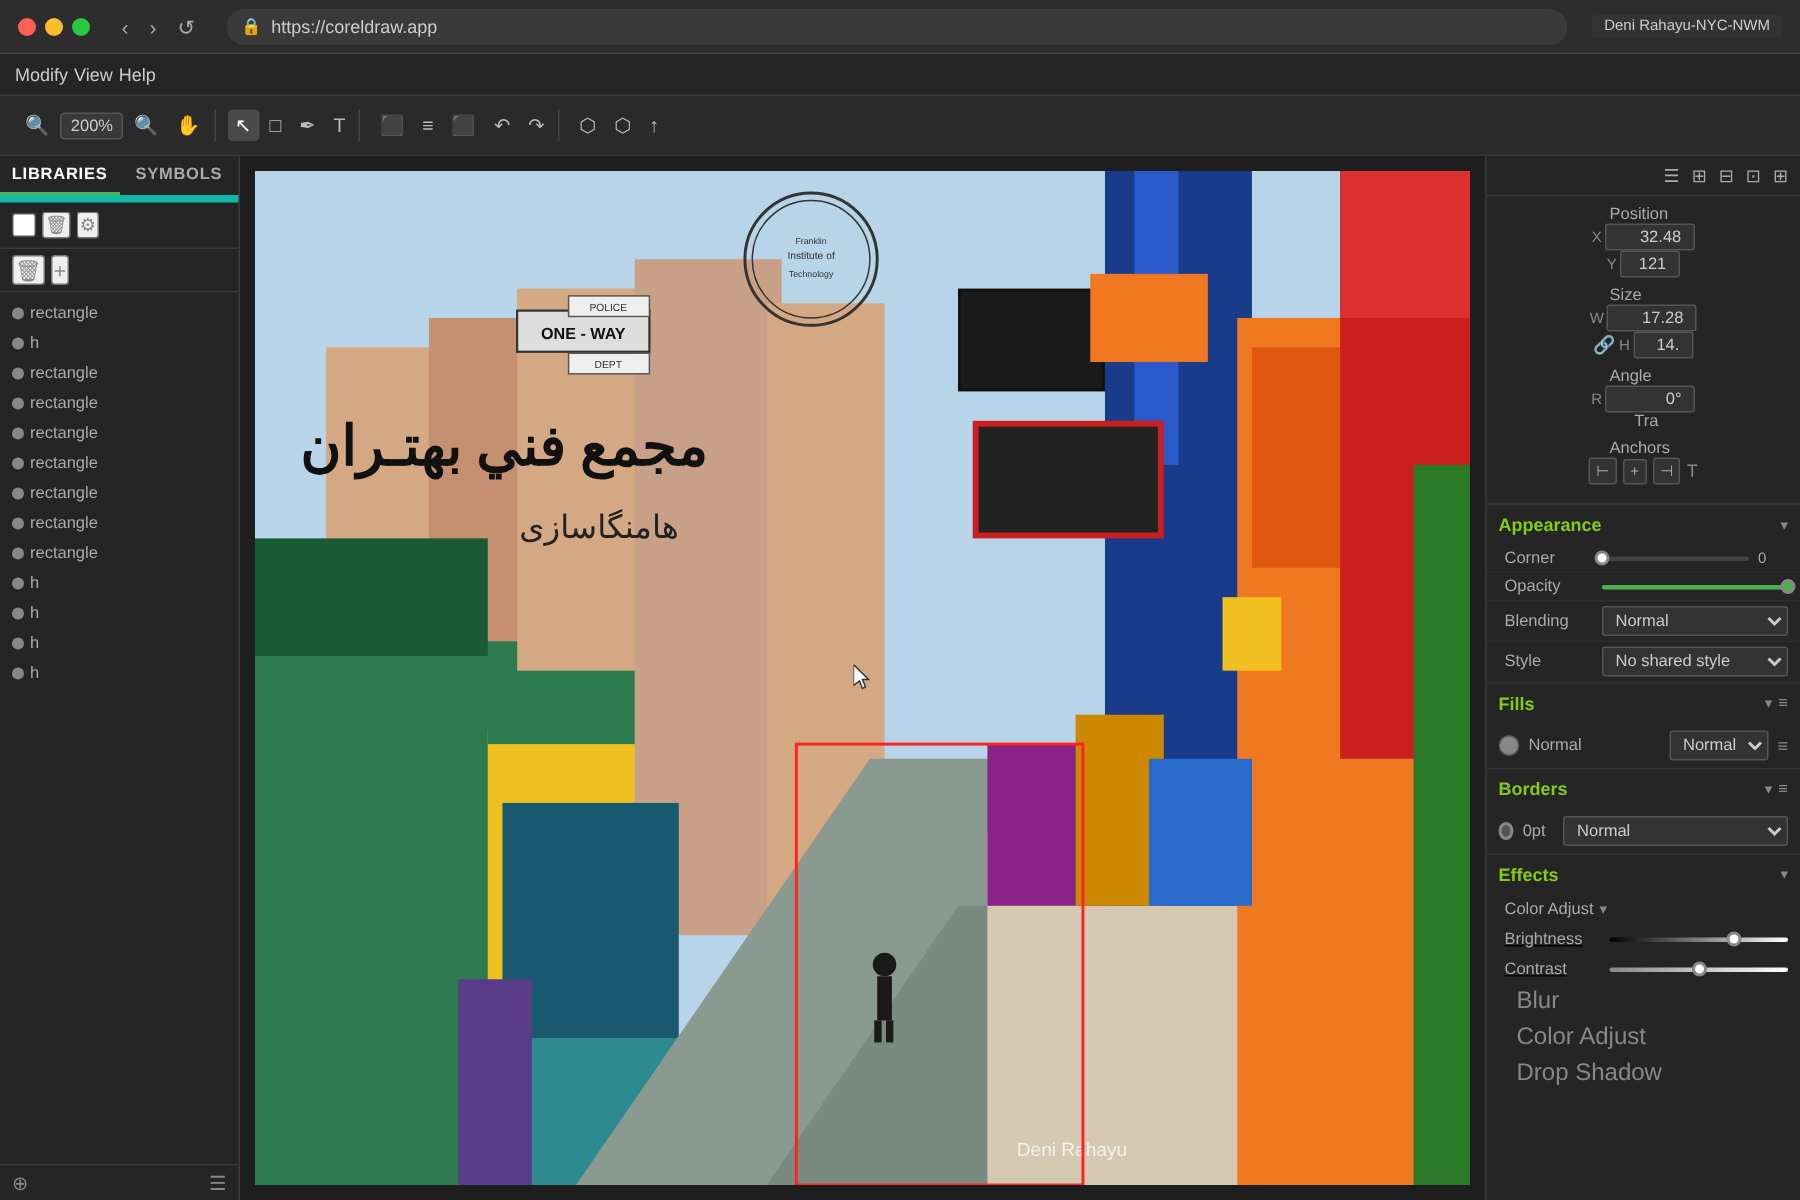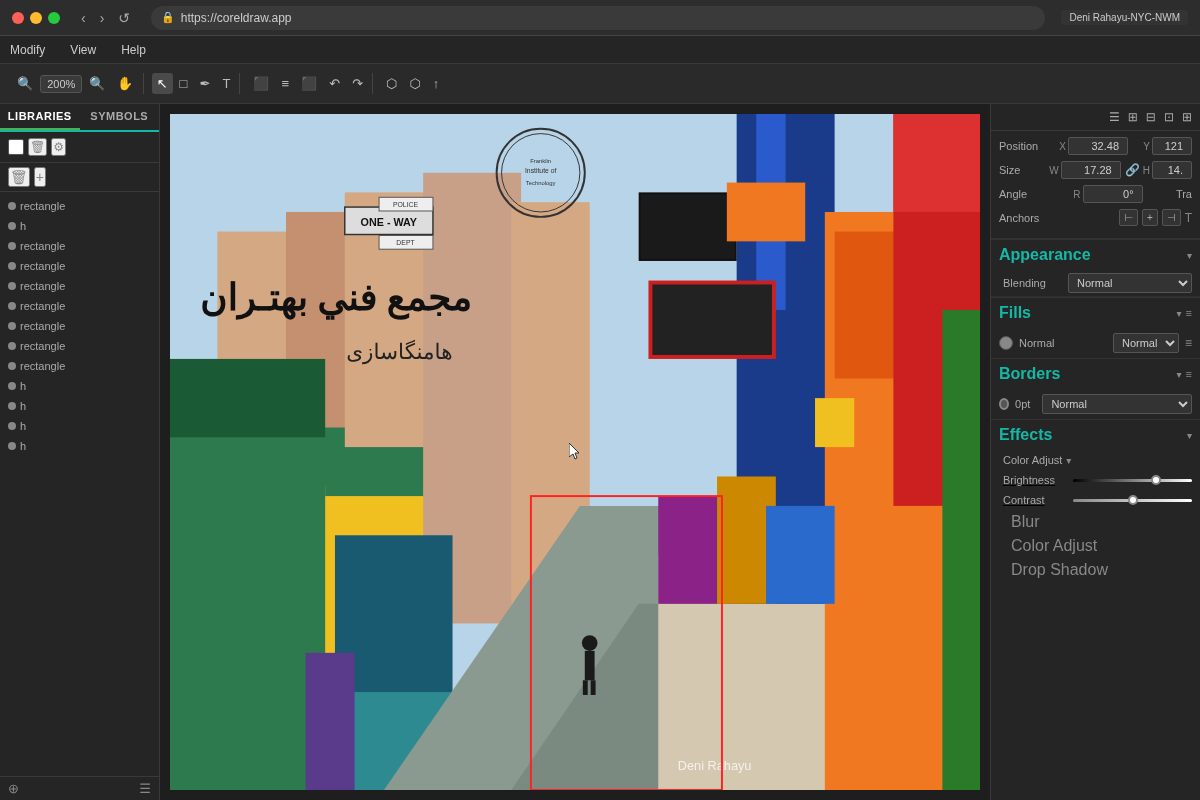--- a/index.html
+++ b/index.html
@@ -44,21 +44,21 @@
       border-radius: 3px;
     }
 
     
     .app-menu {
       height: 28px;
       background: #252525;
       display: flex;
       align-items: center;
       padding: 0 10px;
-      gap: 25px;
+      gap: 4px;
       border-bottom: 1px solid #3a3a3a;
     }
     .menu-item { color: #ccc; font-size: 12px; cursor: pointer; }
 
     
     .toolbar {
       height: 40px;
       background: #2a2a2a;
       display: flex;
       align-items: center;
@@ -87,21 +87,21 @@
     
     .left-panel {
       width: 160px;
       background: #252525;
       border-right: 1px solid #3a3a3a;
       display: flex;
       flex-direction: column;
     }
     .panel-tabs {
       display: flex;
-      border-bottom: 2px solid #14b8a6;
+      border-bottom: 5px solid #14b8a6;
     }
     .panel-tab {
       flex: 1; text-align: center; padding: 6px 4px;
       color: #aaa; font-size: 11px; cursor: pointer; font-weight: 600;
       letter-spacing: 0.5px;
     }
     .panel-tab.active { color: #fff; border-bottom: 2px solid #4caf50; }
 
     .layer-list { flex: 1; overflow-y: auto; padding: 4px 0; }
     .layer-item {
@@ -159,41 +159,42 @@
       justify-content: flex-end;
       padding: 4px 6px;
       gap: 4px;
       border-bottom: 1px solid #3a3a3a;
     }
     .rpt-icon { color: #aaa; font-size: 12px; cursor: pointer; padding: 2px; }
 
     
     .prop-section { padding: 6px 8px; border-bottom: 1px solid #333; }
     .prop-row {
-      display: flex; align-items: center; justify-content: space-between;
+      display: flex; align-items: center; justify-content: flex-end;
       margin-bottom: 6px;
+      flex-direction: column;
     }
     .prop-label { color: #aaa; font-size: 11px; min-width: 45px; }
     .prop-value-box {
       display: flex; align-items: center; gap: 2px;
     }
     .prop-letter { color: #888; font-size: 10px; }
     .prop-input {
       background: #333; border: 1px solid #555; color: #ccc;
       font-size: 11px; padding: 2px 8px; width: 60px; border-radius: 2px;
       text-align: right;
     }
     .prop-input-sm { width: 40px; }
 
     
     .section-header {
       display: flex; align-items: center; justify-content: space-between;
       padding: 6px 8px; cursor: pointer;
     }
-    .section-title { color: #14b8a6; font-size: 16px; font-weight: 600; }
+    .section-title { color: #84cc16; font-size: 12px; font-weight: 600; }
     .section-arrow { color: #888; font-size: 10px; }
 
     
     .appearance-row {
       display: flex; align-items: center; padding: 3px 8px 3px 12px;
       border-bottom: 1px solid #2e2e2e;
     }
     .app-label { color: #aaa; font-size: 11px; width: 65px; flex-shrink: 0; }
     .app-control { flex: 1; display: flex; align-items: center; }
 
@@ -540,31 +541,58 @@
       </div>
     </div>
 
     <hr class="divider">
 
     <div class="section-header">
       <span class="section-title">Appearance</span>
       <span class="section-arrow">▾</span>
     </div>
 
-
+    <div class="appearance-row">
+      <span class="app-label">Corner</span>
+      <div class="app-control">
+        <div class="slider-track">
+          <div class="slider-fill" style="width:0%;background:#666;"></div>
+          <div class="slider-thumb" style="left:0%;"></div>
+        </div>
+        <span style="color:#aaa;font-size:10px;margin-left:6px;width:20px;">0</span>
+      </div>
+    </div>
+
+    <div class="appearance-row">
+      <span class="app-label">Opacity</span>
+      <div class="app-control">
+        <div class="slider-track">
+          <div class="slider-fill" style="width:100%;background:#4caf50;"></div>
+          <div class="slider-thumb" style="left:100%;background:#4caf50;"></div>
+        </div>
+      </div>
+    </div>
 
     <div class="appearance-row">
       <span class="app-label">Blending</span>
       <div class="app-control">
         <select class="blend-select">
           <option>Normal</option>
         </select>
       </div>
     </div>
 
+    <div class="appearance-row">
+      <span class="app-label">Style</span>
+      <div class="app-control">
+        <select class="blend-select">
+          <option>No shared style</option>
+        </select>
+      </div>
+    </div>
 
     <hr class="divider">
 
     <div class="section-header">
       <span class="section-title">Fills</span>
       <div style="display:flex;align-items:center;gap:4px;">
         <span class="section-arrow">▾</span>
         <span style="color:#888;font-size:11px;">≡</span>
       </div>
     </div>

